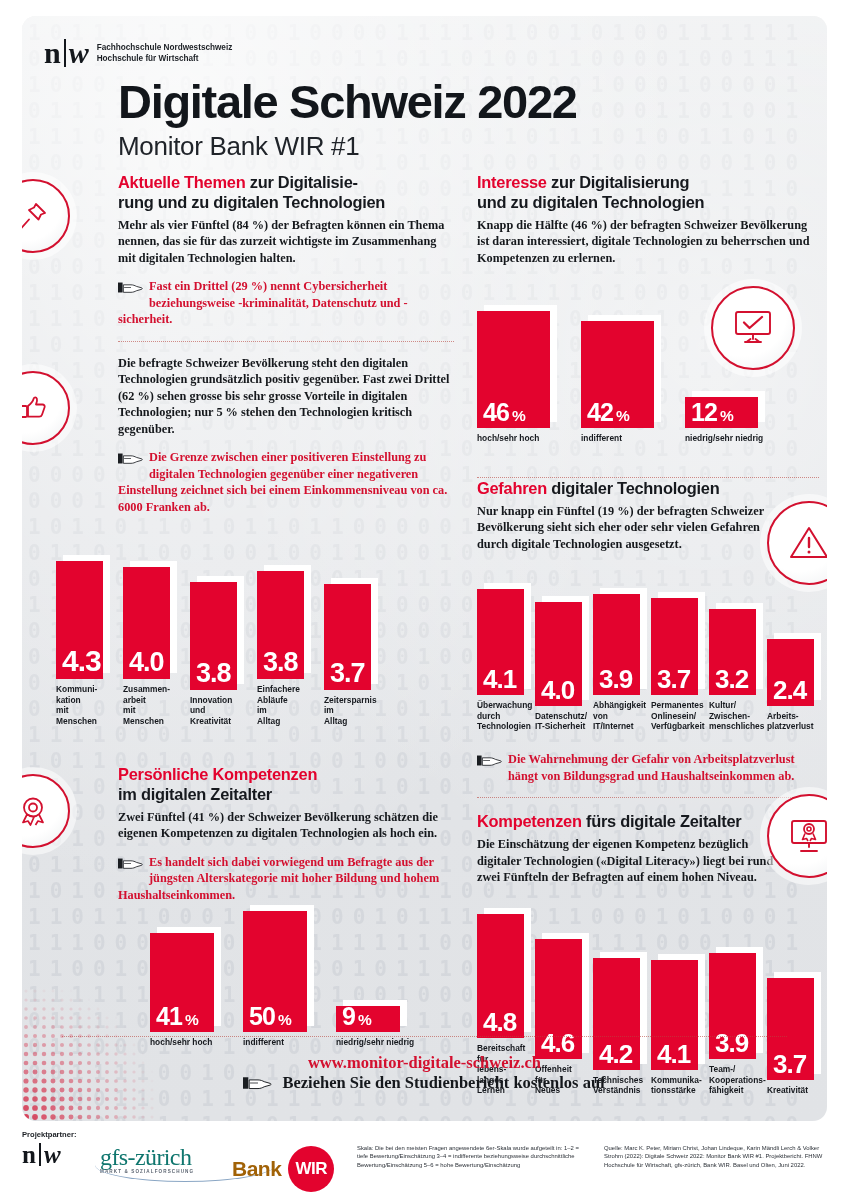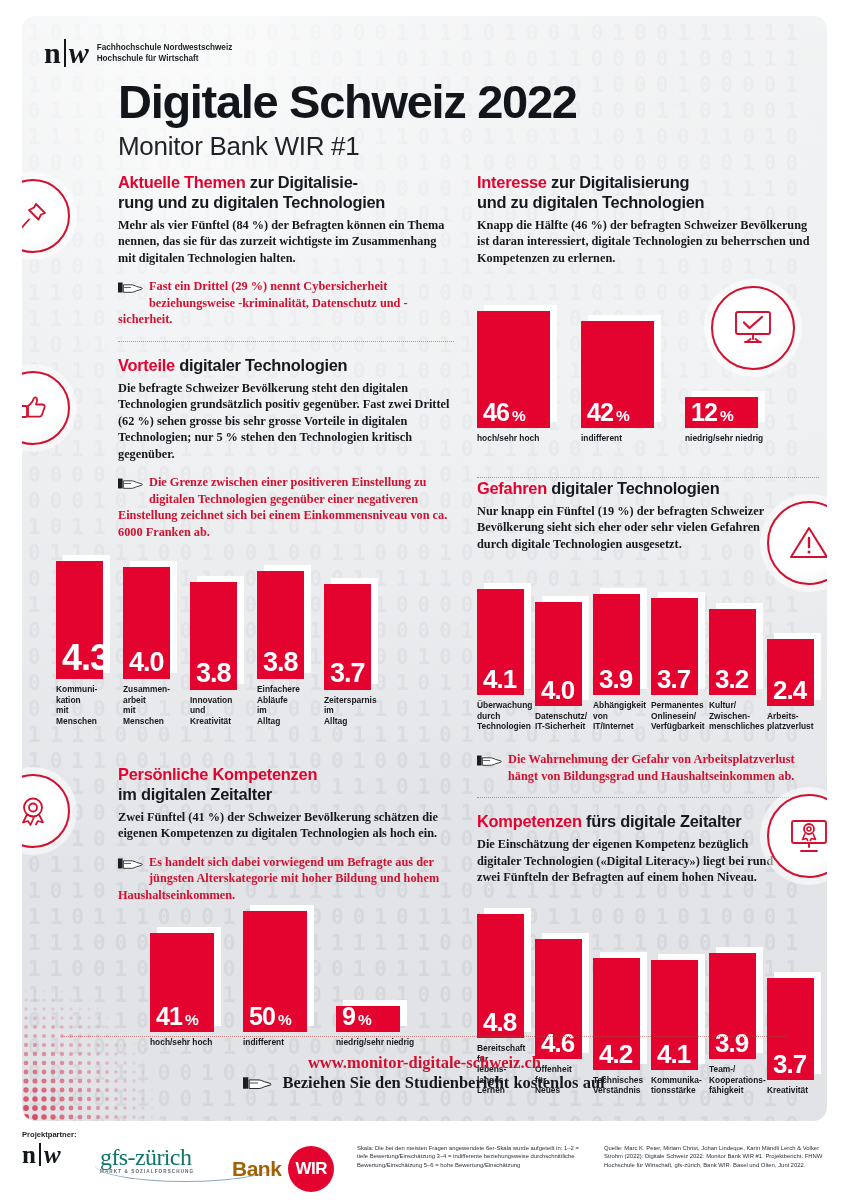--- a/index.html
+++ b/index.html
@@ -219,42 +219,39 @@
             <path d="M7 6 h10 c3 0 5 1 7 2 l7 2 c1 .4 1 1.4 0 1.8 l-7 2 c-2 1 -4 2 -7 2 h-10 z" fill="#ffffff" stroke="#1a1d21" stroke-width="1.1" stroke-linejoin="round"></path>
             <path d="M8 9.5 h9" stroke="#1a1d21" stroke-width="0.9"></path>
           </svg>
           <span>Fast ein Drittel (29 %) nennt Cyber­sicherheit beziehungsweise -kriminalität, Datenschutz und -sicherheit.</span>
         </div>
       </div>
 
       <div class="dotted"></div>
 
       <div>
-        <div class="sec-h">
-          <span class="hl">Vorteile</span><span> digitaler Technologien</span>
-        </div>
         <div class="sec-p">Die befragte Schweizer Bevölkerung steht den digitalen Technologien grundsätzlich positiv gegenüber. Fast zwei Drittel (62 %) sehen grosse bis sehr grosse Vorteile in digitalen Technologien; nur 5 % stehen den Technologien kritisch gegenüber.</div>
         <div class="callout">
           <svg class="hand" viewBox="0 0 34 19">
             <rect x="0" y="3" width="6" height="13" fill="#1a1d21"></rect>
             <path d="M7 6 h10 c3 0 5 1 7 2 l7 2 c1 .4 1 1.4 0 1.8 l-7 2 c-2 1 -4 2 -7 2 h-10 z" fill="#ffffff" stroke="#1a1d21" stroke-width="1.1" stroke-linejoin="round"></path>
             <path d="M8 9.5 h9" stroke="#1a1d21" stroke-width="0.9"></path>
           </svg>
           <span>Die Grenze zwischen einer positiveren Einstellung zu digitalen Technologien gegenüber einer negativeren Einstellung zeichnet sich bei einem Einkommensniveau von ca. 6000 Franken ab.</span>
         </div>
       </div>
     </div>
 
     <div class="chart" id="chart-vorteile" style="position:absolute;left:34px;top:545px;width:400px;">
       <div class="bars" style="gap: 20px;">
           <div class="bar-col" style="width: 47px;">
             <div class="bar-wrap" style="height: 118px;">
               <div class="bar-shadow"></div>
               <div class="bar" style="height: 118px; width: 47px;">
-                <div class="bar-val" style="font-size: 36px;">4.3</div>
+                <div class="bar-val" style="font-size: 30px;">4.3</div>
               </div>
             </div>
             <div class="bar-lab" style="width: 66px;">Kommuni-<br>kation<br>mit<br>Menschen</div>
           </div>
           <div class="bar-col" style="width: 47px;">
             <div class="bar-wrap" style="height: 112px;">
               <div class="bar-shadow"></div>
               <div class="bar" style="height: 112px; width: 47px;">
                 <div class="bar-val" style="font-size: 27px;">4.0</div>
               </div>

